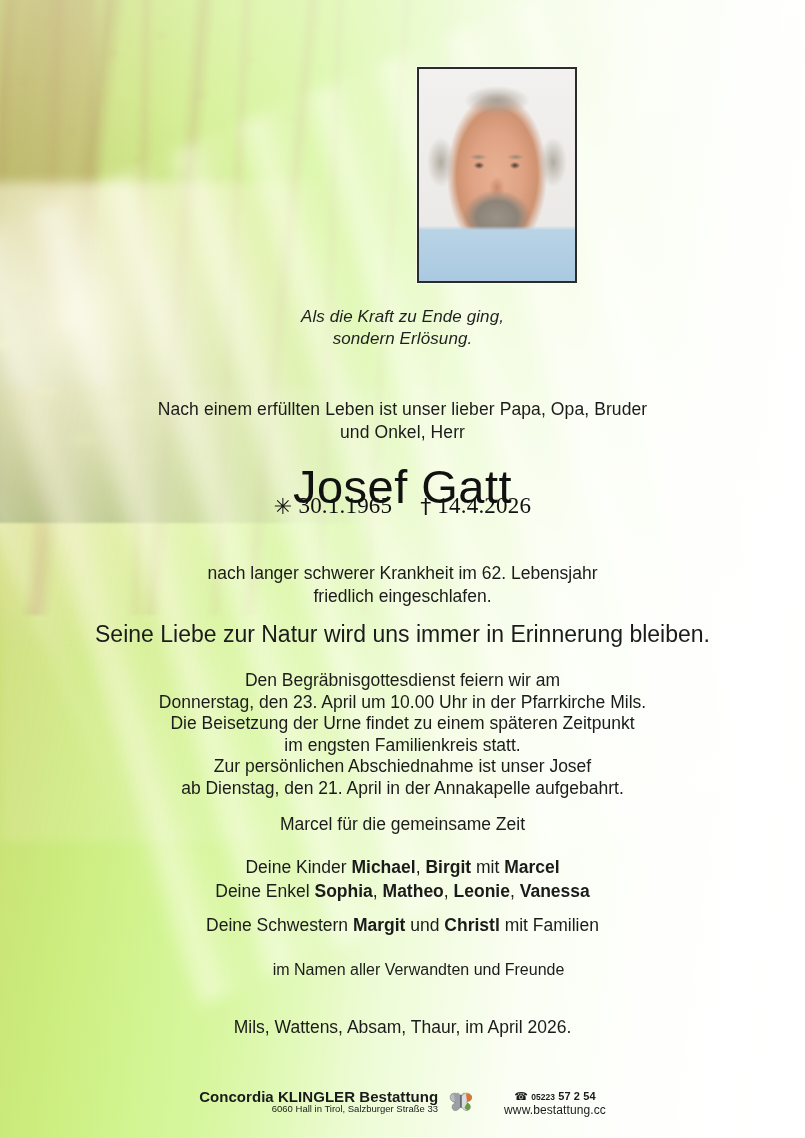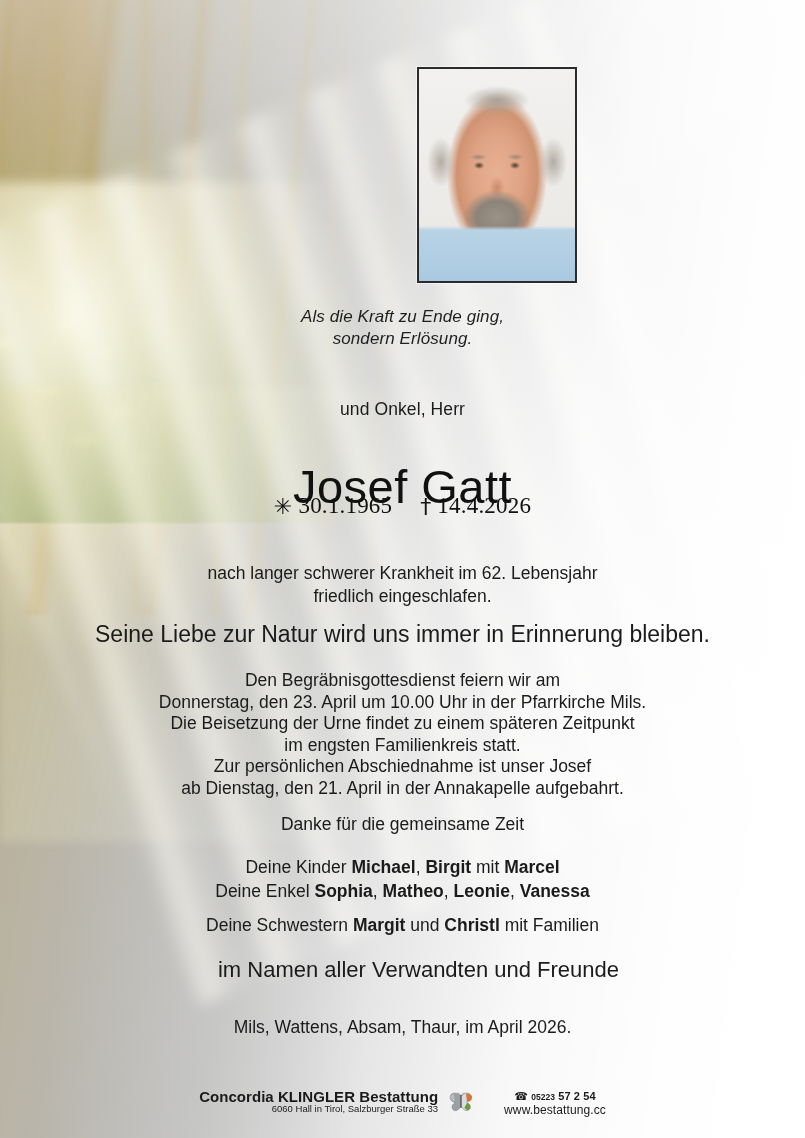--- a/index.html
+++ b/index.html
@@ -9,21 +9,21 @@
   }
   body {
     font-family: "Liberation Sans", sans-serif;
   }
 
   #card {
     position: relative;
     width: 805px;
     height: 1138px;
     overflow: hidden;
-    background: #a3a3a3;
+    background: #bef264;
   }
 
   
   .bg-layer {
     position: absolute;
     inset: 0;
     pointer-events: none;
   }
 
   
@@ -303,21 +303,21 @@
 
   .sisters {
     top: 914px;
     font-size: 17.5px;
     line-height: 23px;
   }
   .sisters b { font-weight: 700; }
 
   .relatives {
     top: 958px;
-    font-size: 22px;
+    font-size: 16px;
     line-height: 23px;
     padding-left: 32px;
   }
 
   .places {
     top: 1016px;
     font-size: 17.5px;
     line-height: 23px;
   }
 
@@ -404,20 +404,21 @@
     <div class="photo-wrap">
       <div class="photo"></div>
     </div>
 
     <div class="text-col motto">
       <span class="ln">Als die Kraft zu Ende ging,</span>
       <span class="ln">sondern Erlösung.</span>
     </div>
 
     <div class="text-col intro">
+      <span class="ln">Nach einem erfüllten Leben ist unser lieber Papa, Opa, Bruder</span>
       <span class="ln">und Onkel, Herr</span>
     </div>
 
     <div class="text-col name">Josef Gatt</div>
 
     <div class="text-col dates">
       <span class="sym">✳</span>
       <span>30.1.1965</span>
       <span class="gap"></span>
       <span class="sym">†</span>
@@ -433,21 +434,21 @@
 
     <div class="text-col service">
       <span class="ln">Den Begräbnisgottesdienst feiern wir am</span>
       <span class="ln">Donnerstag, den 23. April  um 10.00 Uhr in der Pfarrkirche Mils.</span>
       <span class="ln">Die Beisetzung der Urne findet zu einem späteren Zeitpunkt</span>
       <span class="ln">im engsten Familienkreis statt.</span>
       <span class="ln">Zur persönlichen Abschiednahme ist unser Josef</span>
       <span class="ln">ab Dienstag, den 21. April in der Annakapelle aufgebahrt.</span>
     </div>
 
-    <div class="text-col thanks">Danke für die gemeinsame Zeit</div>
+    <div class="text-col thanks">Marcel für die gemeinsame Zeit</div>
 
     <div class="text-col sisters">
       <span>Deine Schwestern </span><b>Margit</b><span> und </span><b>Christl</b><span> mit Familien</span>
     </div>
 
     <div class="text-col family">
       <span class="ln">
         <span>Deine Kinder </span><b>Michael</b><span>, </span><b>Birgit</b><span> mit </span><b>Marcel</b>
       </span>
       <span class="ln">

